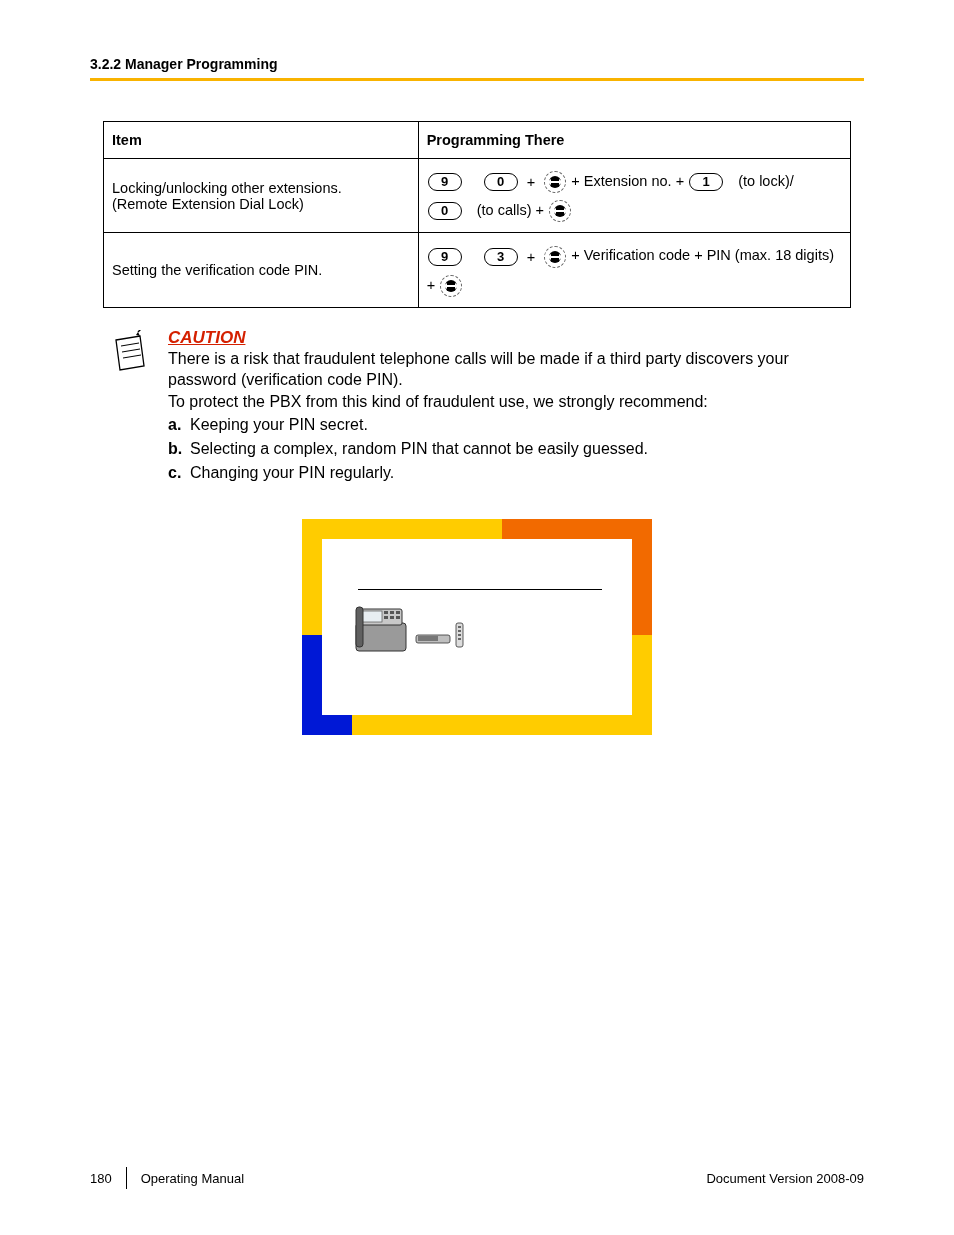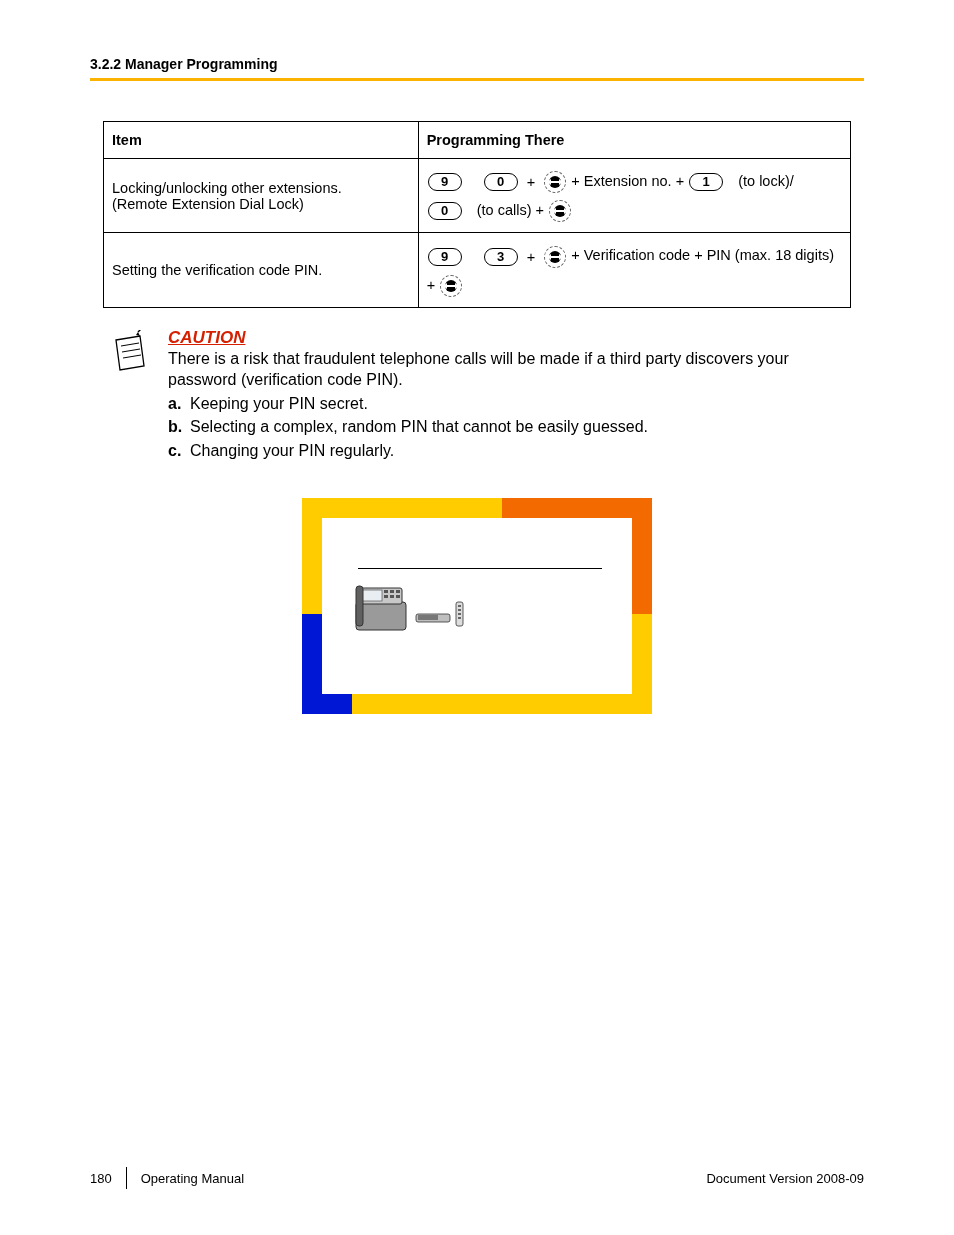--- a/index.html
+++ b/index.html
@@ -248,20 +248,21 @@
         <line x1="11" y1="16" x2="29" y2="13" stroke="#000" stroke-width="1"></line>
         <line x1="12" y1="22" x2="30" y2="19" stroke="#000" stroke-width="1"></line>
         <line x1="13" y1="28" x2="31" y2="25" stroke="#000" stroke-width="1"></line>
         <path d="M28 2 L30 6 L26 5 Z" fill="#000"></path>
         <line x1="28" y1="2" x2="33" y2="-3" stroke="#000" stroke-width="1.4"></line>
       </svg>
     </div>
     <div class="caution-body">
       <div class="caution-title">CAUTION</div>
       <p>There is a risk that fraudulent telephone calls will be made if a third party discovers your password (verification code PIN).</p>
+      <p>To protect the PBX from this kind of fraudulent use, we strongly recommend:</p>
       <ol>
         <li><span class="marker">a.</span><span>Keeping your PIN secret.</span></li>
         <li><span class="marker">b.</span><span>Selecting a complex, random PIN that cannot be easily guessed.</span></li>
         <li><span class="marker">c.</span><span>Changing your PIN regularly.</span></li>
       </ol>
     </div>
   </div>
 
   <div class="illustration">
     <div class="ill-border-top-left"></div>

